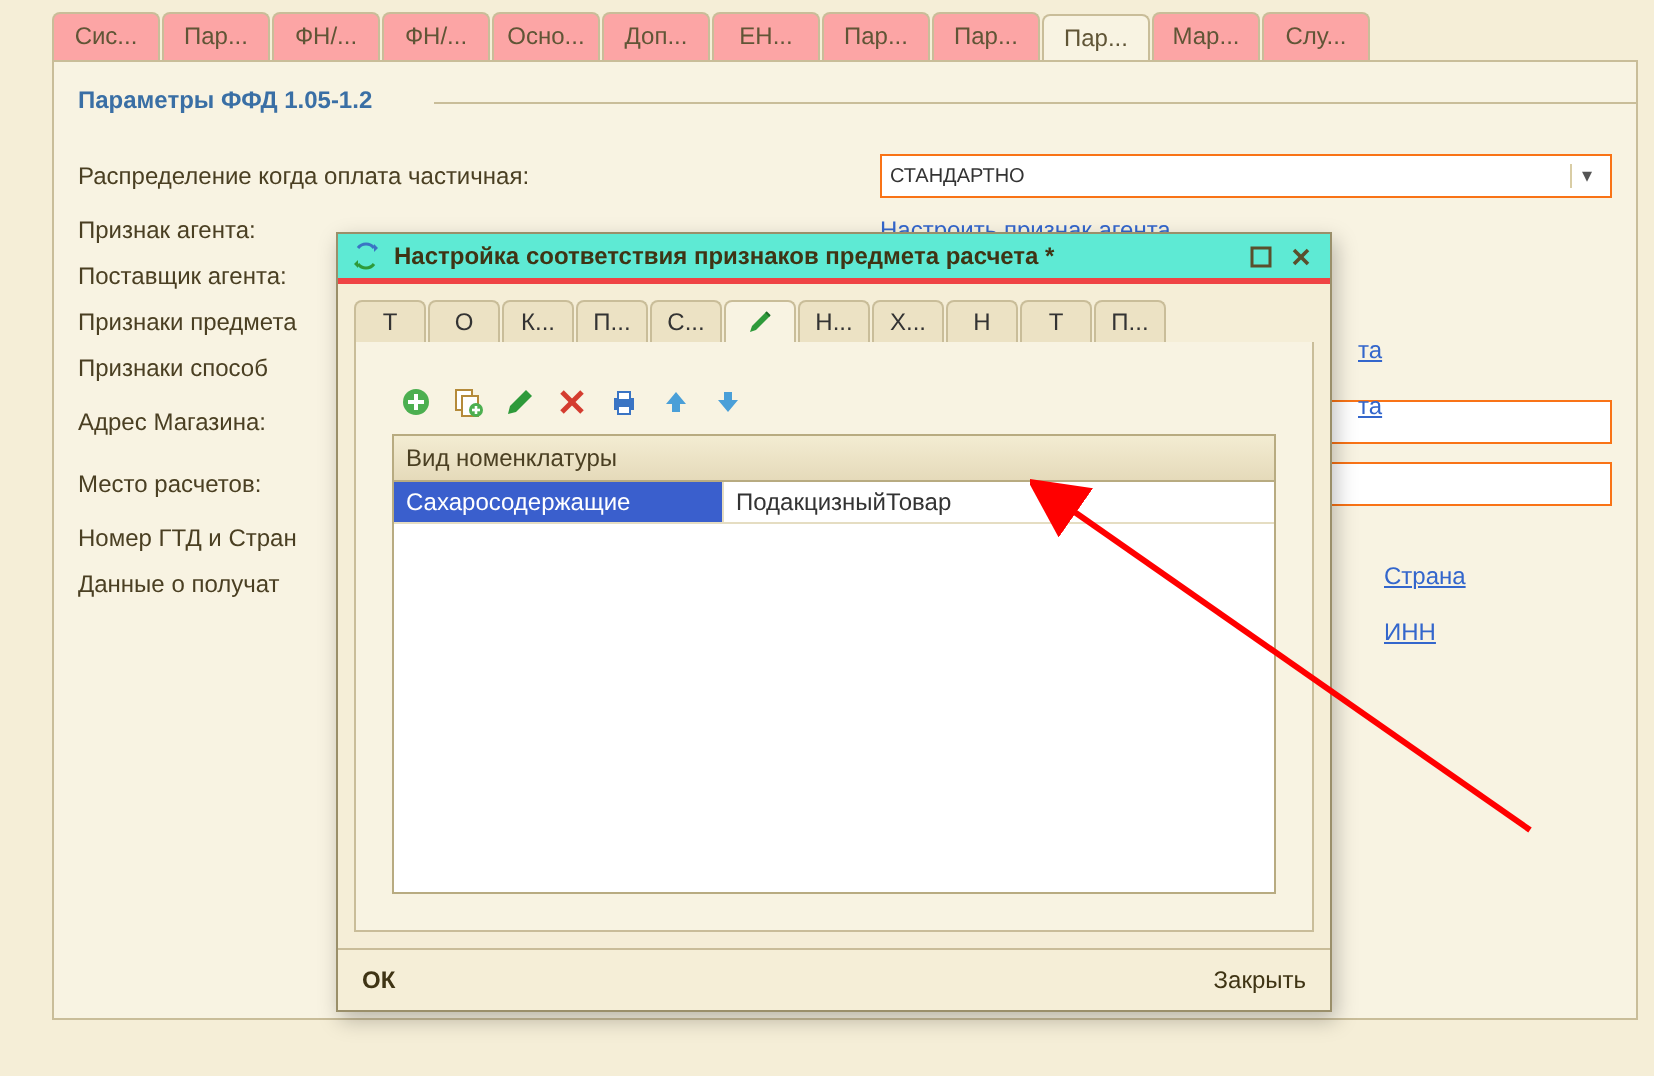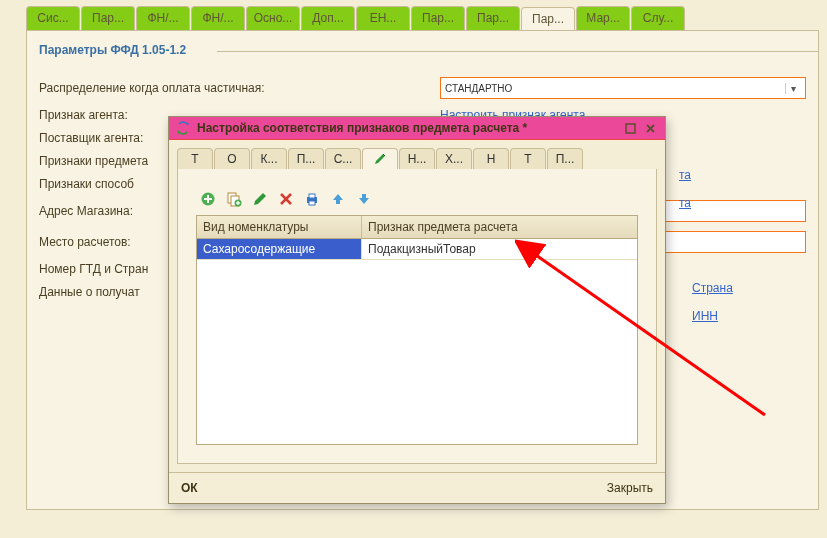--- a/index.html
+++ b/index.html
@@ -16,21 +16,21 @@
   }
 
   
   .outer-tabs {
     display: flex;
     gap: 1px;
     padding: 6px 8px 0 26px;
     background: #f5eed7;
   }
   .outer-tab {
-    background: #84cc16;
+    background: #fca5a5;
     border: 1px solid #c9bd99;
     border-bottom: none;
     padding: 4px 6px;
     border-radius: 4px 4px 0 0;
     min-width: 54px;
     text-align: center;
     white-space: nowrap;
     cursor: pointer;
     color: #605536;
   }
@@ -115,23 +115,23 @@
     top: 116px;
     width: 498px;
     background: #f5eed7;
     border: 1px solid #9a8f6a;
     box-shadow: 2px 4px 10px rgba(0,0,0,0.25);
     z-index: 10;
   }
   .dialog-titlebar {
     display: flex;
     align-items: center;
-    background: #ec4899;
+    background: #5eead4;
     padding: 3px 6px;
-    border-bottom: 1px solid #ef4444;
+    border-bottom: 3px solid #ef4444;
   }
   .dialog-title {
     flex: 1;
     font-weight: bold;
     color: #3f3414;
   }
   .title-icon {
     width: 16px; height: 16px;
     margin-right: 6px;
     display: inline-flex;
@@ -416,21 +416,20 @@
       <span class="tb-btn">
         <svg width="16" height="16" viewBox="0 0 16 16">
             <polygon points="8,13 13,7 10,7 10,3 6,3 6,7 3,7" fill="#4a9fd8"></polygon>
           </svg>
       </span>
     </div>
 
     <div class="grid">
       <div class="grid-head">
         <div class="grid-head-cell col-1">Вид номенклатуры</div>
-        <div class="grid-head-cell col-2">Признак предмета расчета</div>
       </div>
       <div class="grid-row">
         <div class="grid-cell col-1 selected">Сахаросодержащие</div>
         <div class="grid-cell col-2">ПодакцизныйТовар</div>
       </div>
     </div>
   </div>
 
   <div class="dialog-footer">
     <span class="footer-btn primary">ОК</span>

